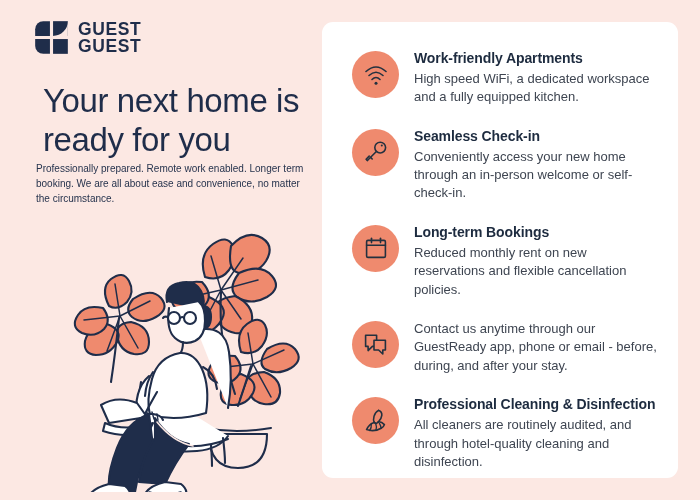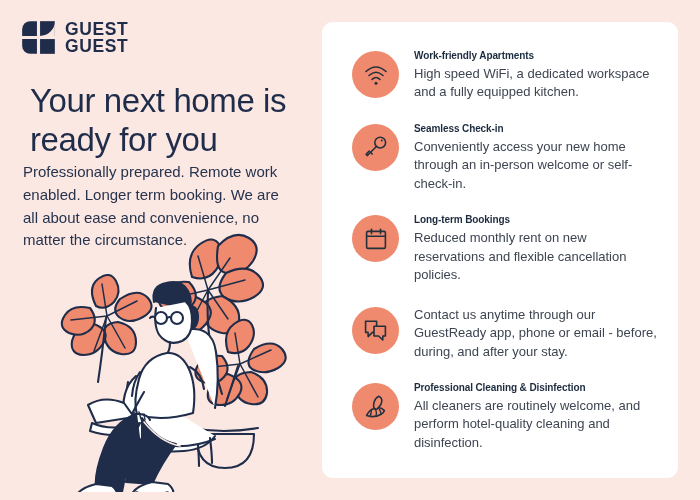--- a/index.html
+++ b/index.html
@@ -18,21 +18,21 @@
     position: relative;
     width: 700px;
     height: 500px;
     background: #fce8e3;
     overflow: hidden;
   }
 
   
   .left-col {
     position: absolute;
-    left: 4px; top: 0;
+    left: 17px; top: 0;
     width: 320px;
     height: 500px;
     padding-left: 16px;
   }
   .brand {
     position: absolute;
     left: 17px;
     top: 20px;
     display: flex;
     align-items: center;
@@ -67,21 +67,21 @@
     line-height: 1.17;
     letter-spacing: -0.4px;
     color: #1f2d4a;
   }
   .subhead {
     position: absolute;
     left: 19px;
     top: 161px;
     width: 272px;
     margin: 0;
-    font-size: 15px;
+    font-size: 10px;
     line-height: 1.52;
     color: #26334d;
     font-weight: 400;
   }
 
   .illustration {
     position: absolute;
     left: 28px;
     top: 222px;
     width: 282px;
@@ -127,21 +127,21 @@
   }
   .feature-icon svg {
     display: block;
   }
   .feature-text {
     flex: 1 1 auto;
     padding-top: 1px;
   }
   .feature-title {
     margin: 0 0 3px 0;
-    font-size: 10px;
+    font-size: 14px;
     font-weight: 700;
     color: #1d2b3f;
     letter-spacing: -0.1px;
     line-height: 1.2;
   }
   .feature-desc {
     margin: 0;
     font-size: 13px;
     line-height: 1.42;
     color: #3e4551;
@@ -360,20 +360,20 @@
               <path d="M11.2 14.4 q2.1 2.3 4.2 -0.6"></path>
               <path d="M11.2 14.4 q-5.2 1.6 -7.6 7.2 q7.4 2.6 14.6 -1.4 q2.6 -1.4 3.2 -3.6 q-3 -3.2 -6 -2.8"></path>
               <path d="M8.3 15.7 q0.4 4 -1.6 6.8" stroke-width="1.3"></path>
               <path d="M12.6 15 q1.4 4 0.4 7" stroke-width="1.3"></path>
               <path d="M16.4 15.4 q1.6 2.6 1.6 4.8" stroke-width="1.3"></path>
             </g>
           </svg>
         </span>
         <div class="feature-text">
           <p class="feature-title">Professional Cleaning &amp; Disinfection</p>
-          <p class="feature-desc">All cleaners are routinely welcome, and perform hotel-quality cleaning and disinfection.</p>
+          <p class="feature-desc">All cleaners are routinely audited, and through hotel-quality cleaning and disinfection.</p>
         </div>
       </div>
 
     </div>
   </div>
 
 </div>
 
 </body></html>

